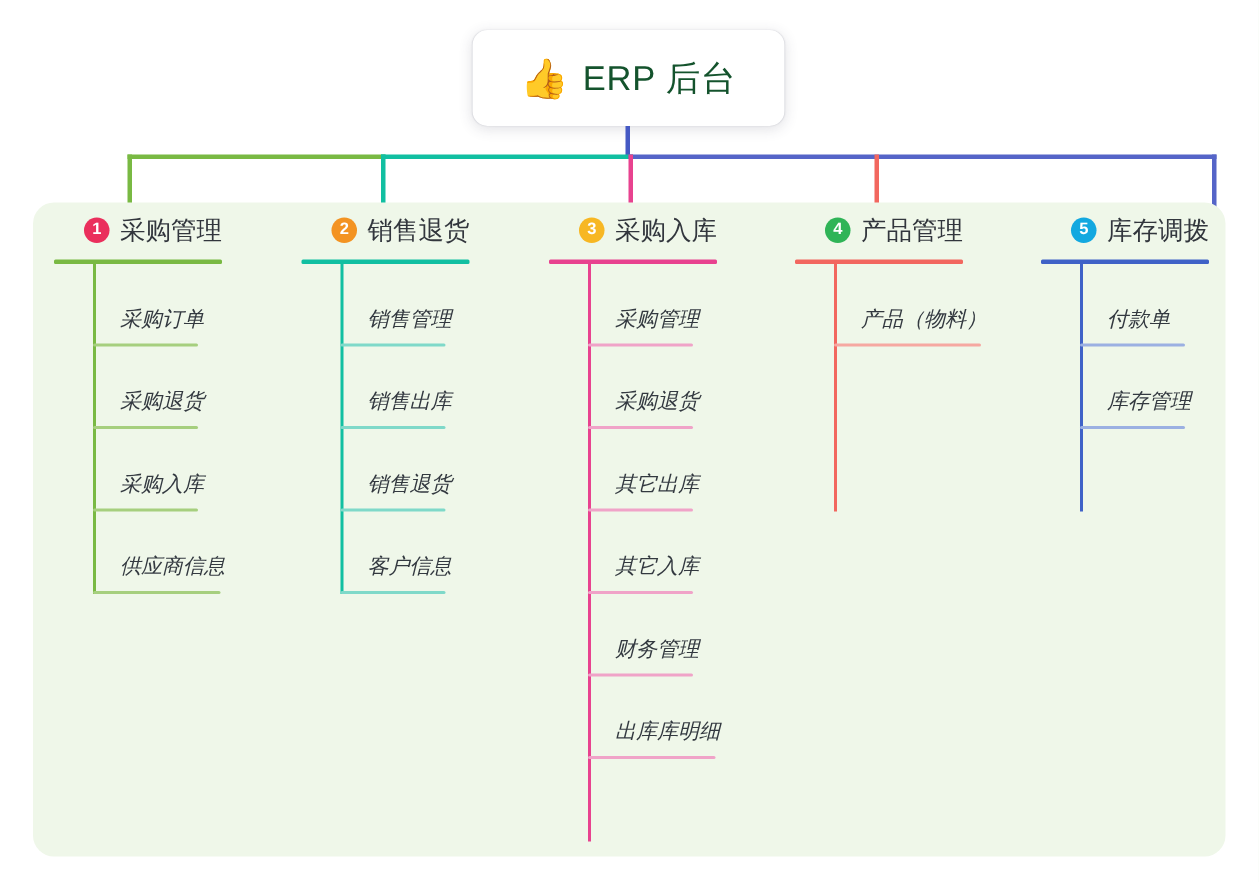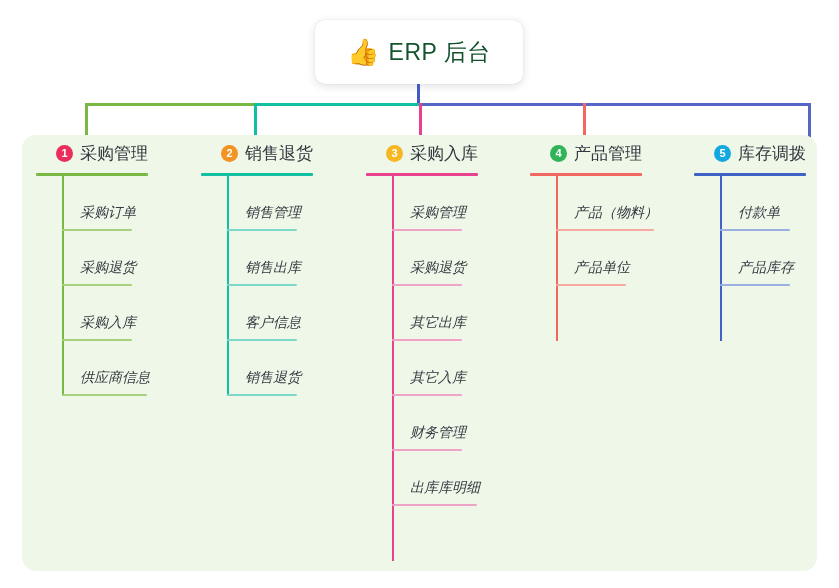--- a/index.html
+++ b/index.html
@@ -187,25 +187,25 @@
         <div class="spine" style="background: rgb(17, 191, 161); height: 220px;"></div>
         <div class="item">
           <span class="item-label">销售管理</span>
           <div class="item-rule" style="width: 70px; background: rgb(127, 217, 201);"></div>
         </div>
         <div class="item">
           <span class="item-label">销售出库</span>
           <div class="item-rule" style="width: 70px; background: rgb(127, 217, 201);"></div>
         </div>
         <div class="item">
+          <span class="item-label">销售退货</span>
+          <div class="item-rule" style="width: 70px; background: rgb(127, 217, 201);"></div>
+        </div>
+        <div class="item">
           <span class="item-label">客户信息</span>
-          <div class="item-rule" style="width: 70px; background: rgb(127, 217, 201);"></div>
-        </div>
-        <div class="item">
-          <span class="item-label">销售退货</span>
           <div class="item-rule" style="width: 70px; background: rgb(127, 217, 201);"></div>
         </div>
       </div>
     </div>
     <div class="column" style="left: 366px;">
       <div class="col-head">
         <span class="badge" style="background: rgb(247, 183, 35);">3</span>
         <span class="col-title">采购入库</span>
       </div>
       <div class="head-rule" style="width: 112px; background: rgb(232, 66, 143);"></div>
@@ -242,37 +242,33 @@
         <span class="badge" style="background: rgb(47, 180, 87);">4</span>
         <span class="col-title">产品管理</span>
       </div>
       <div class="head-rule" style="width: 112px; background: rgb(242, 103, 95);"></div>
       <div class="col-body">
         <div class="spine" style="background: rgb(242, 103, 95); height: 165px;"></div>
         <div class="item">
           <span class="item-label">产品（物料）</span>
           <div class="item-rule" style="width: 98px; background: rgb(246, 168, 161);"></div>
         </div>
-        <div class="item">
-          <span class="item-label">产品单位</span>
-          <div class="item-rule" style="width: 70px; background: rgb(246, 168, 161);"></div>
-        </div>
       </div>
     </div>
     <div class="column" style="left: 694px;">
       <div class="col-head">
         <span class="badge" style="background: rgb(19, 168, 224);">5</span>
         <span class="col-title">库存调拨</span>
       </div>
       <div class="head-rule" style="width: 112px; background: rgb(63, 98, 199);"></div>
       <div class="col-body">
         <div class="spine" style="background: rgb(63, 98, 199); height: 165px;"></div>
         <div class="item">
           <span class="item-label">付款单</span>
           <div class="item-rule" style="width: 70px; background: rgb(155, 176, 226);"></div>
         </div>
         <div class="item">
-          <span class="item-label">产品库存</span>
+          <span class="item-label">库存管理</span>
           <div class="item-rule" style="width: 70px; background: rgb(155, 176, 226);"></div>
         </div>
       </div>
     </div>
   </div>
 
 </body></html>

